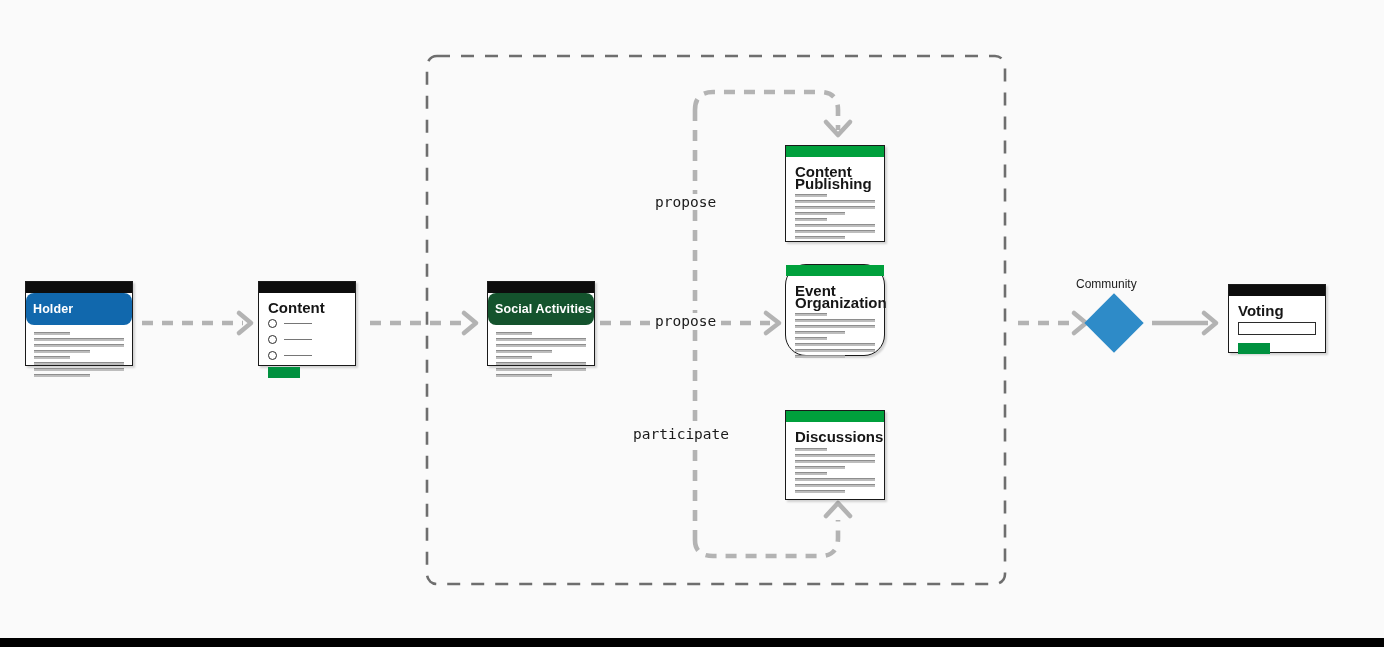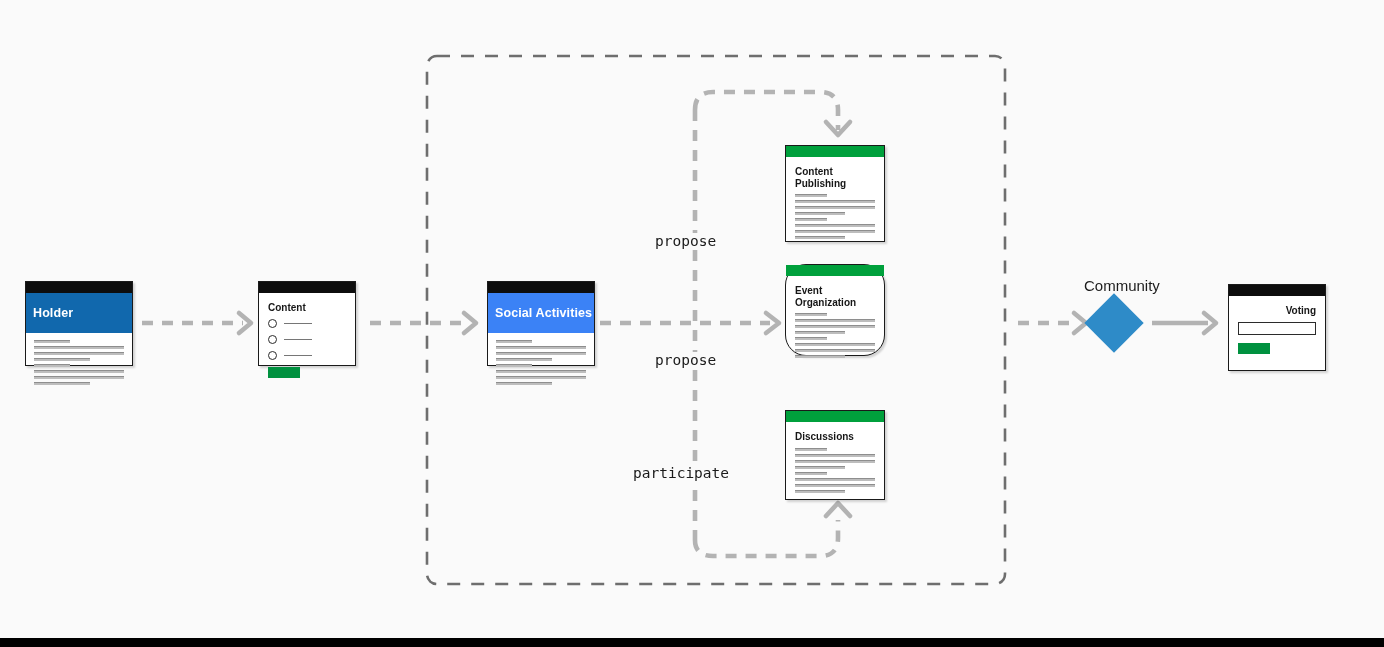--- a/index.html
+++ b/index.html
@@ -43,38 +43,39 @@
   .card .topbar {
     height: 11px;
     width: 100%;
     box-sizing: border-box;
   }
   .card .topbar.black { background: #0d0d0d; }
   .card .topbar.green { background: #00a03c; }
   .card .titlebar {
     box-sizing: border-box;
     width: 100%;
-    height: 40px;
+    height: 32px;
     display: flex;
     align-items: center;
     padding-left: 7px;
     font-size: 12.5px;
     font-weight: bold;
     color: #ffffff;
     letter-spacing: 0.1px;
+    border-radius: 8px;
   }
   .card .titlebar.blue { background: #1168ad; }
-  .card .titlebar.green { background: #3b82f6; }
+  .card .titlebar.green { background: #14532d; }
   .card .body {
     padding: 7px 8px 6px 8px;
     box-sizing: border-box;
   }
   .card .body.inset { padding: 9px 9px 6px 9px; }
   .inner-title {
-    font-size: 10px;
+    font-size: 15px;
     font-weight: bold;
     color: #161616;
     line-height: 11.5px;
     margin-bottom: 5px;
     white-space: pre-line;
   }
   .lines { display: block; }
   .ln {
     height: 3px;
     background: #bdbdbd;
@@ -123,36 +124,34 @@
   
   #community-diamond {
     position: absolute;
     width: 42px;
     height: 42px;
     background: #2e8bc8;
     transform: rotate(45deg);
   }
   #community-label {
     position: absolute;
-    font-size: 15px;
+    font-size: 12px;
     color: #1c1c1c;
     white-space: nowrap;
-    margin-left: 8px;
   }
 
   
   .edge-label {
     position: absolute;
     font-family: "DejaVu Sans Mono", monospace;
     font-size: 14.5px;
     color: #1a1a1a;
     white-space: nowrap;
     background: #fafafa;
     padding: 0 5px;
-    margin-top: 39px;
   }
 </style>
 </head>
 <body>
 
 <div id="canvas">
 
   <svg class="layer" viewBox="0 0 1384 647">
 
     <rect x="427" y="56" width="578" height="528" rx="10" ry="10" fill="none" stroke="#6e6e6e" stroke-width="2.6" stroke-dasharray="13 11" stroke-linecap="butt"></rect>
@@ -286,21 +285,21 @@
           <div class="ln full"></div>
         <div class="ln full"></div>
           <div class="ln med"></div>
       </div>
     </div>
   </div>
 
   <div id="community-label" style="left:1076px; top:277px;">Community</div>
   <div id="community-diamond" style="left:1093px; top:302px;"></div>
 
-  <div class="card" style="left:1228px; top:284px; width:98px; height:87px;text-align:right;">
+  <div class="card" style="left:1228px; top:284px; width:98px; height:69px;">
     <div class="topbar black"></div>
     <div class="body inset">
       <div class="inner-title">Voting</div>
       <div class="text-input"></div>
       <div class="green-btn"></div>
     </div>
   </div>
 
   <div class="edge-label" style="left:650px; top:194px;">propose</div>
   <div class="edge-label" style="left:650px; top:313px;">propose</div>

